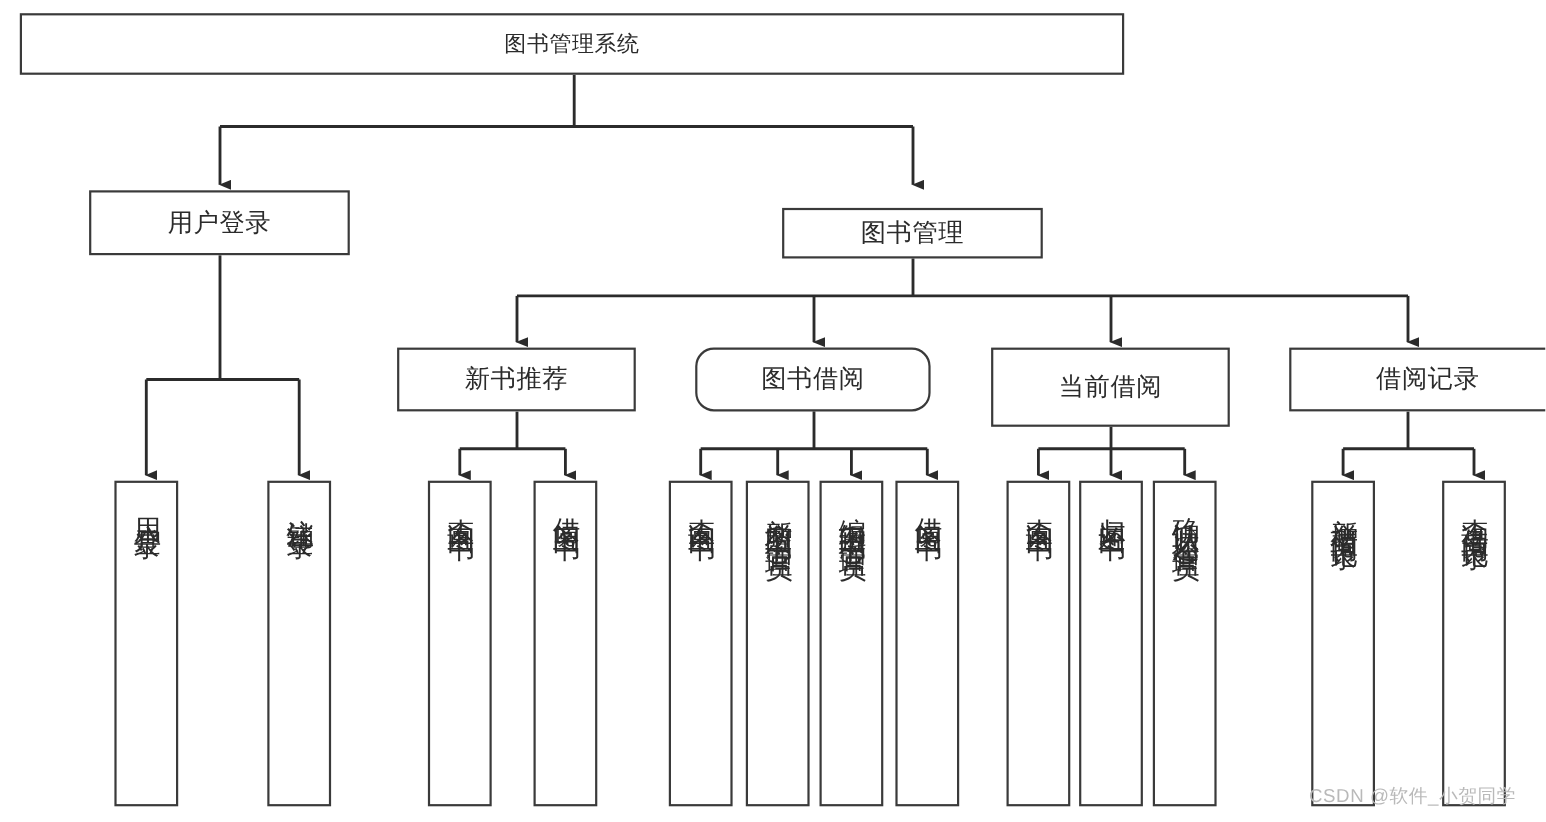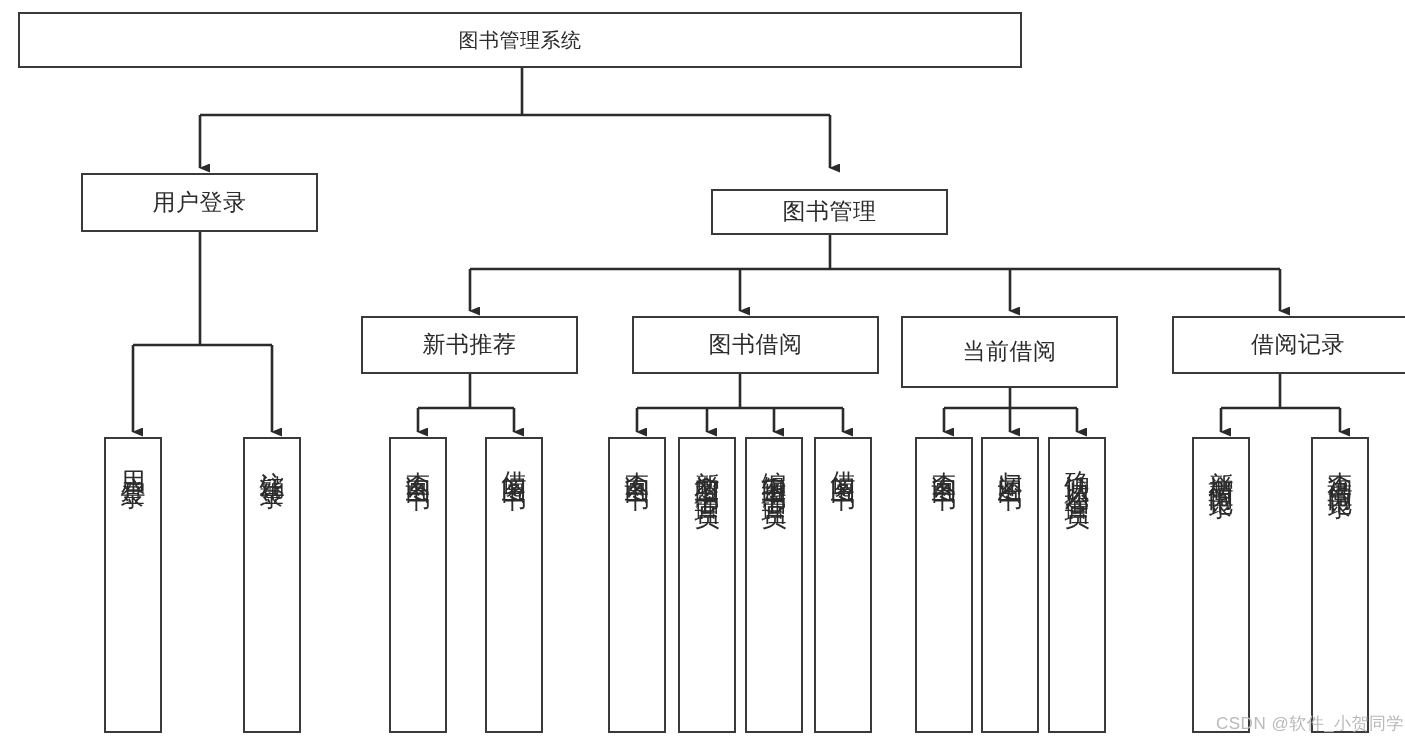--- a/index.html
+++ b/index.html
@@ -59,21 +59,21 @@
     writing-mode: vertical-rl;
     text-orientation: upright;
     font-size: 25px;
     line-height: 1;
     letter-spacing: 5px;
     white-space: nowrap;
     max-height: 272px;
   }
   #watermark {
     position: absolute;
-    left: 1216px;
+    left: 1190px;
     top: 712px;
     font-size: 17px;
     color: #b9b9b9;
     white-space: nowrap;
     letter-spacing: 0.5px;
     pointer-events: none;
   }
 </style>
 </head>
 <body>
@@ -137,21 +137,21 @@
   <div class="node horiz" style="left:81px; top:173px; width:237px; height:59px;">
     <span class="node-label">用户登录</span>
   </div>
   <div class="node horiz" style="left:711px; top:173px; width:237px; height:46px;margin-top:16px;">
     <span class="node-label">图书管理</span>
   </div>
 
   <div class="node horiz" style="left:361px; top:316px; width:217px; height:58px;">
     <span class="node-label">新书推荐</span>
   </div>
-  <div class="node horiz" style="left:632px; top:316px; width:247px; height:58px;">
+  <div class="node horiz" style="left:632px; top:316px; width:214px; height:58px;border-radius:17px;">
     <span class="node-label">图书借阅</span>
   </div>
   <div class="node horiz" style="left:901px; top:316px; width:217px; height:72px;">
     <span class="node-label">当前借阅</span>
   </div>
   <div class="node horiz" style="left:1172px; top:316px; width:252px; height:58px;">
     <span class="node-label">借阅记录</span>
   </div>
 
   <div class="node leaf" style="left:104px; top:437px; width:58px; height:296px;">

